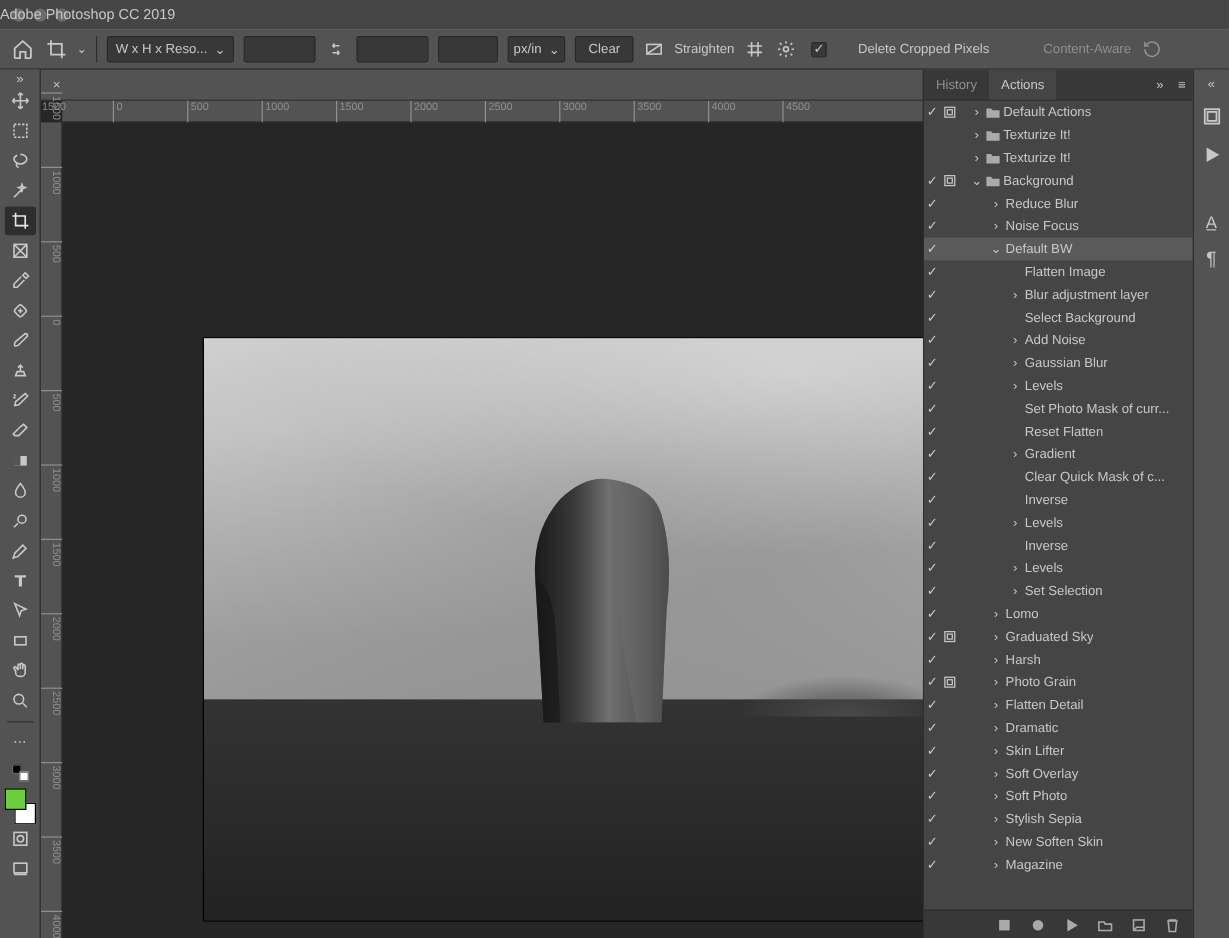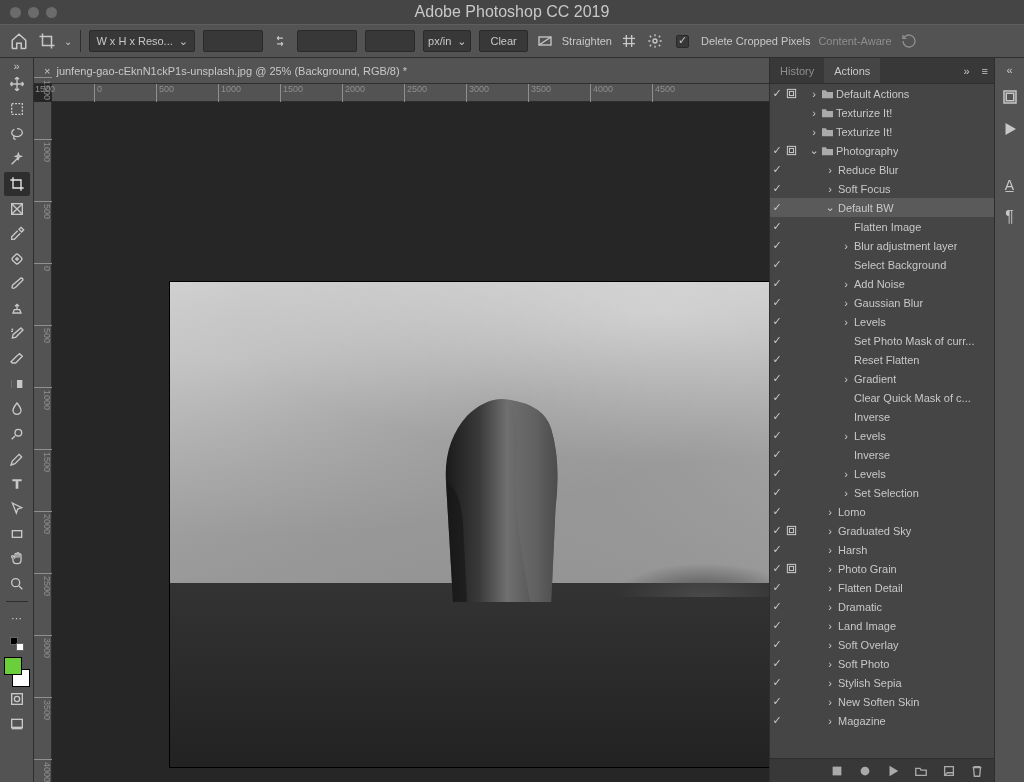--- a/index.html
+++ b/index.html
@@ -14,32 +14,32 @@
     --sel:#5a5a5a;
     --border:#222;
   }
   *{box-sizing:border-box;font-family:"Helvetica Neue",Arial,sans-serif;}
   html,body{margin:0;padding:0;width:1024px;height:782px;overflow:hidden;background:var(--bg0);color:var(--text);font-size:11px;}
   svg{display:block;}
 
   .titlebar{height:24px;background:var(--bg1);display:flex;align-items:center;position:relative;}
   .traffic{display:flex;gap:7px;padding-left:10px;}
   .traffic span{width:11px;height:11px;border-radius:50%;background:#6b6b6b;}
-  .title-center{position:absolute;left:0;right:0;text-align:center;pointer-events:none;font-size:16px;color:var(--text);}
+  .title-center{position:absolute;left:0;right:0;pointer-events:none;font-size:12px;color:var(--text);}
 
   .optbar{height:34px;background:var(--bg0);border-top:1px solid #5e5e5e;border-bottom:1px solid var(--bg3);display:flex;align-items:center;padding:0 8px;gap:8px;}
   .ob-home{width:22px;height:22px;display:flex;align-items:center;justify-content:center;}
   .ob-select{background:var(--bg2);border:1px solid #2a2a2a;border-radius:2px;height:22px;color:var(--text);display:flex;align-items:center;padding:0 6px;gap:6px;font-size:11px;}
   .ob-input{background:var(--bg2);border:1px solid #2a2a2a;border-radius:2px;height:22px;width:60px;}
   .ob-btn{background:var(--bg2);border:1px solid #2a2a2a;border-radius:2px;height:22px;color:var(--text);padding:0 10px;display:flex;align-items:center;font-size:11px;}
   .ob-ico{width:18px;height:18px;display:flex;align-items:center;justify-content:center;}
-  .ob-check{display:flex;align-items:center;gap:9px;font-size:11px;}
+  .ob-check{display:flex;align-items:center;gap:23px;font-size:11px;}
   .ob-check input{appearance:none;width:13px;height:13px;border:1px solid #2a2a2a;background:var(--bg2);border-radius:2px;position:relative;}
   .ob-check input:checked::after{content:"✓";position:absolute;top:-2px;left:1px;color:var(--text);font-size:11px;}
-  .ob-dim{color:var(--text-dim);}
+  .ob-dim{color:var(--text-dim);margin-left:37px;}
 
   .body{display:flex;height:calc(782px - 24px - 34px);}
 
   .toolbar{width:34px;background:var(--bg0);border-right:1px solid var(--bg3);display:flex;flex-direction:column;align-items:center;padding-top:2px;}
   .toolbar .expand{width:100%;height:12px;display:flex;justify-content:center;align-items:center;color:var(--text);}
   .tool{width:26px;height:24px;display:flex;align-items:center;justify-content:center;border-radius:2px;margin:0 0 1px 0;position:relative;}
   .tool.active{background:var(--bg3);}
   .swatches{width:26px;height:30px;position:relative;margin-top:6px;}
   .swatches .fg{position:absolute;left:0;top:0;width:18px;height:18px;border:1px solid #000;background:#6bcf3c;}
   .swatches .bgc{position:absolute;right:0;bottom:0;width:18px;height:18px;border:1px solid #000;background:#fff;}
@@ -303,21 +303,20 @@
         <svg width="16" height="16" viewBox="0 0 24 24" fill="none" stroke="#c8c8c8" stroke-width="2">
           <rect x="4" y="5" width="16" height="12"></rect>
           <path d="M4 19h16"></path>
         </svg>
       </div>
   </div>
 
   <div class="docarea">
     <div class="doctab">
       <span class="x">×</span>
-      <span class="name">junfeng-gao-cEknN1ckP1s-unsplash.jpg @ 25% (Background, RGB/8) *</span>
     </div>
     <div class="ruler-h">
         <div class="tick" style="left: -20px;">1500</div>
         <div class="tick" style="left: 42px;">0</div>
         <div class="tick" style="left: 104px;">500</div>
         <div class="tick" style="left: 166px;">1000</div>
         <div class="tick" style="left: 228px;">1500</div>
         <div class="tick" style="left: 290px;">2000</div>
         <div class="tick" style="left: 352px;">2500</div>
         <div class="tick" style="left: 414px;">3000</div>
@@ -426,35 +425,35 @@
               <rect x="5" y="5" width="6" height="6"></rect>
             </svg>
           </span>
           <span class="indent" style="width: 10px;"></span>
           <span class="disc">⌄</span>
           <span class="fld">
             <svg width="13" height="11" viewBox="0 0 16 14" fill="#aaa">
               <path d="M1 3h5l1.5 2H15v8H1z"></path>
             </svg>
           </span>
-          <span class="lbl">Photography</span>
+          <span class="lbl">Background</span>
         </div>
         <div class="row">
           <span class="chkcol">✓</span>
           <span class="modcol"></span>
           <span class="indent" style="width: 26px;"></span>
           <span class="disc">›</span>
           <span class="lbl">Reduce Blur</span>
         </div>
         <div class="row">
           <span class="chkcol">✓</span>
           <span class="modcol"></span>
           <span class="indent" style="width: 26px;"></span>
           <span class="disc">›</span>
-          <span class="lbl">Soft Focus</span>
+          <span class="lbl">Noise Focus</span>
         </div>
         <div class="row sel">
           <span class="chkcol">✓</span>
           <span class="modcol"></span>
           <span class="indent" style="width: 26px;"></span>
           <span class="disc">⌄</span>
           <span class="lbl">Default BW</span>
         </div>
         <div class="row">
           <span class="chkcol">✓</span>
@@ -611,21 +610,21 @@
           <span class="modcol"></span>
           <span class="indent" style="width: 26px;"></span>
           <span class="disc">›</span>
           <span class="lbl">Dramatic</span>
         </div>
         <div class="row">
           <span class="chkcol">✓</span>
           <span class="modcol"></span>
           <span class="indent" style="width: 26px;"></span>
           <span class="disc">›</span>
-          <span class="lbl">Land Image</span>
+          <span class="lbl">Skin Lifter</span>
         </div>
         <div class="row">
           <span class="chkcol">✓</span>
           <span class="modcol"></span>
           <span class="indent" style="width: 26px;"></span>
           <span class="disc">›</span>
           <span class="lbl">Soft Overlay</span>
         </div>
         <div class="row">
           <span class="chkcol">✓</span>

